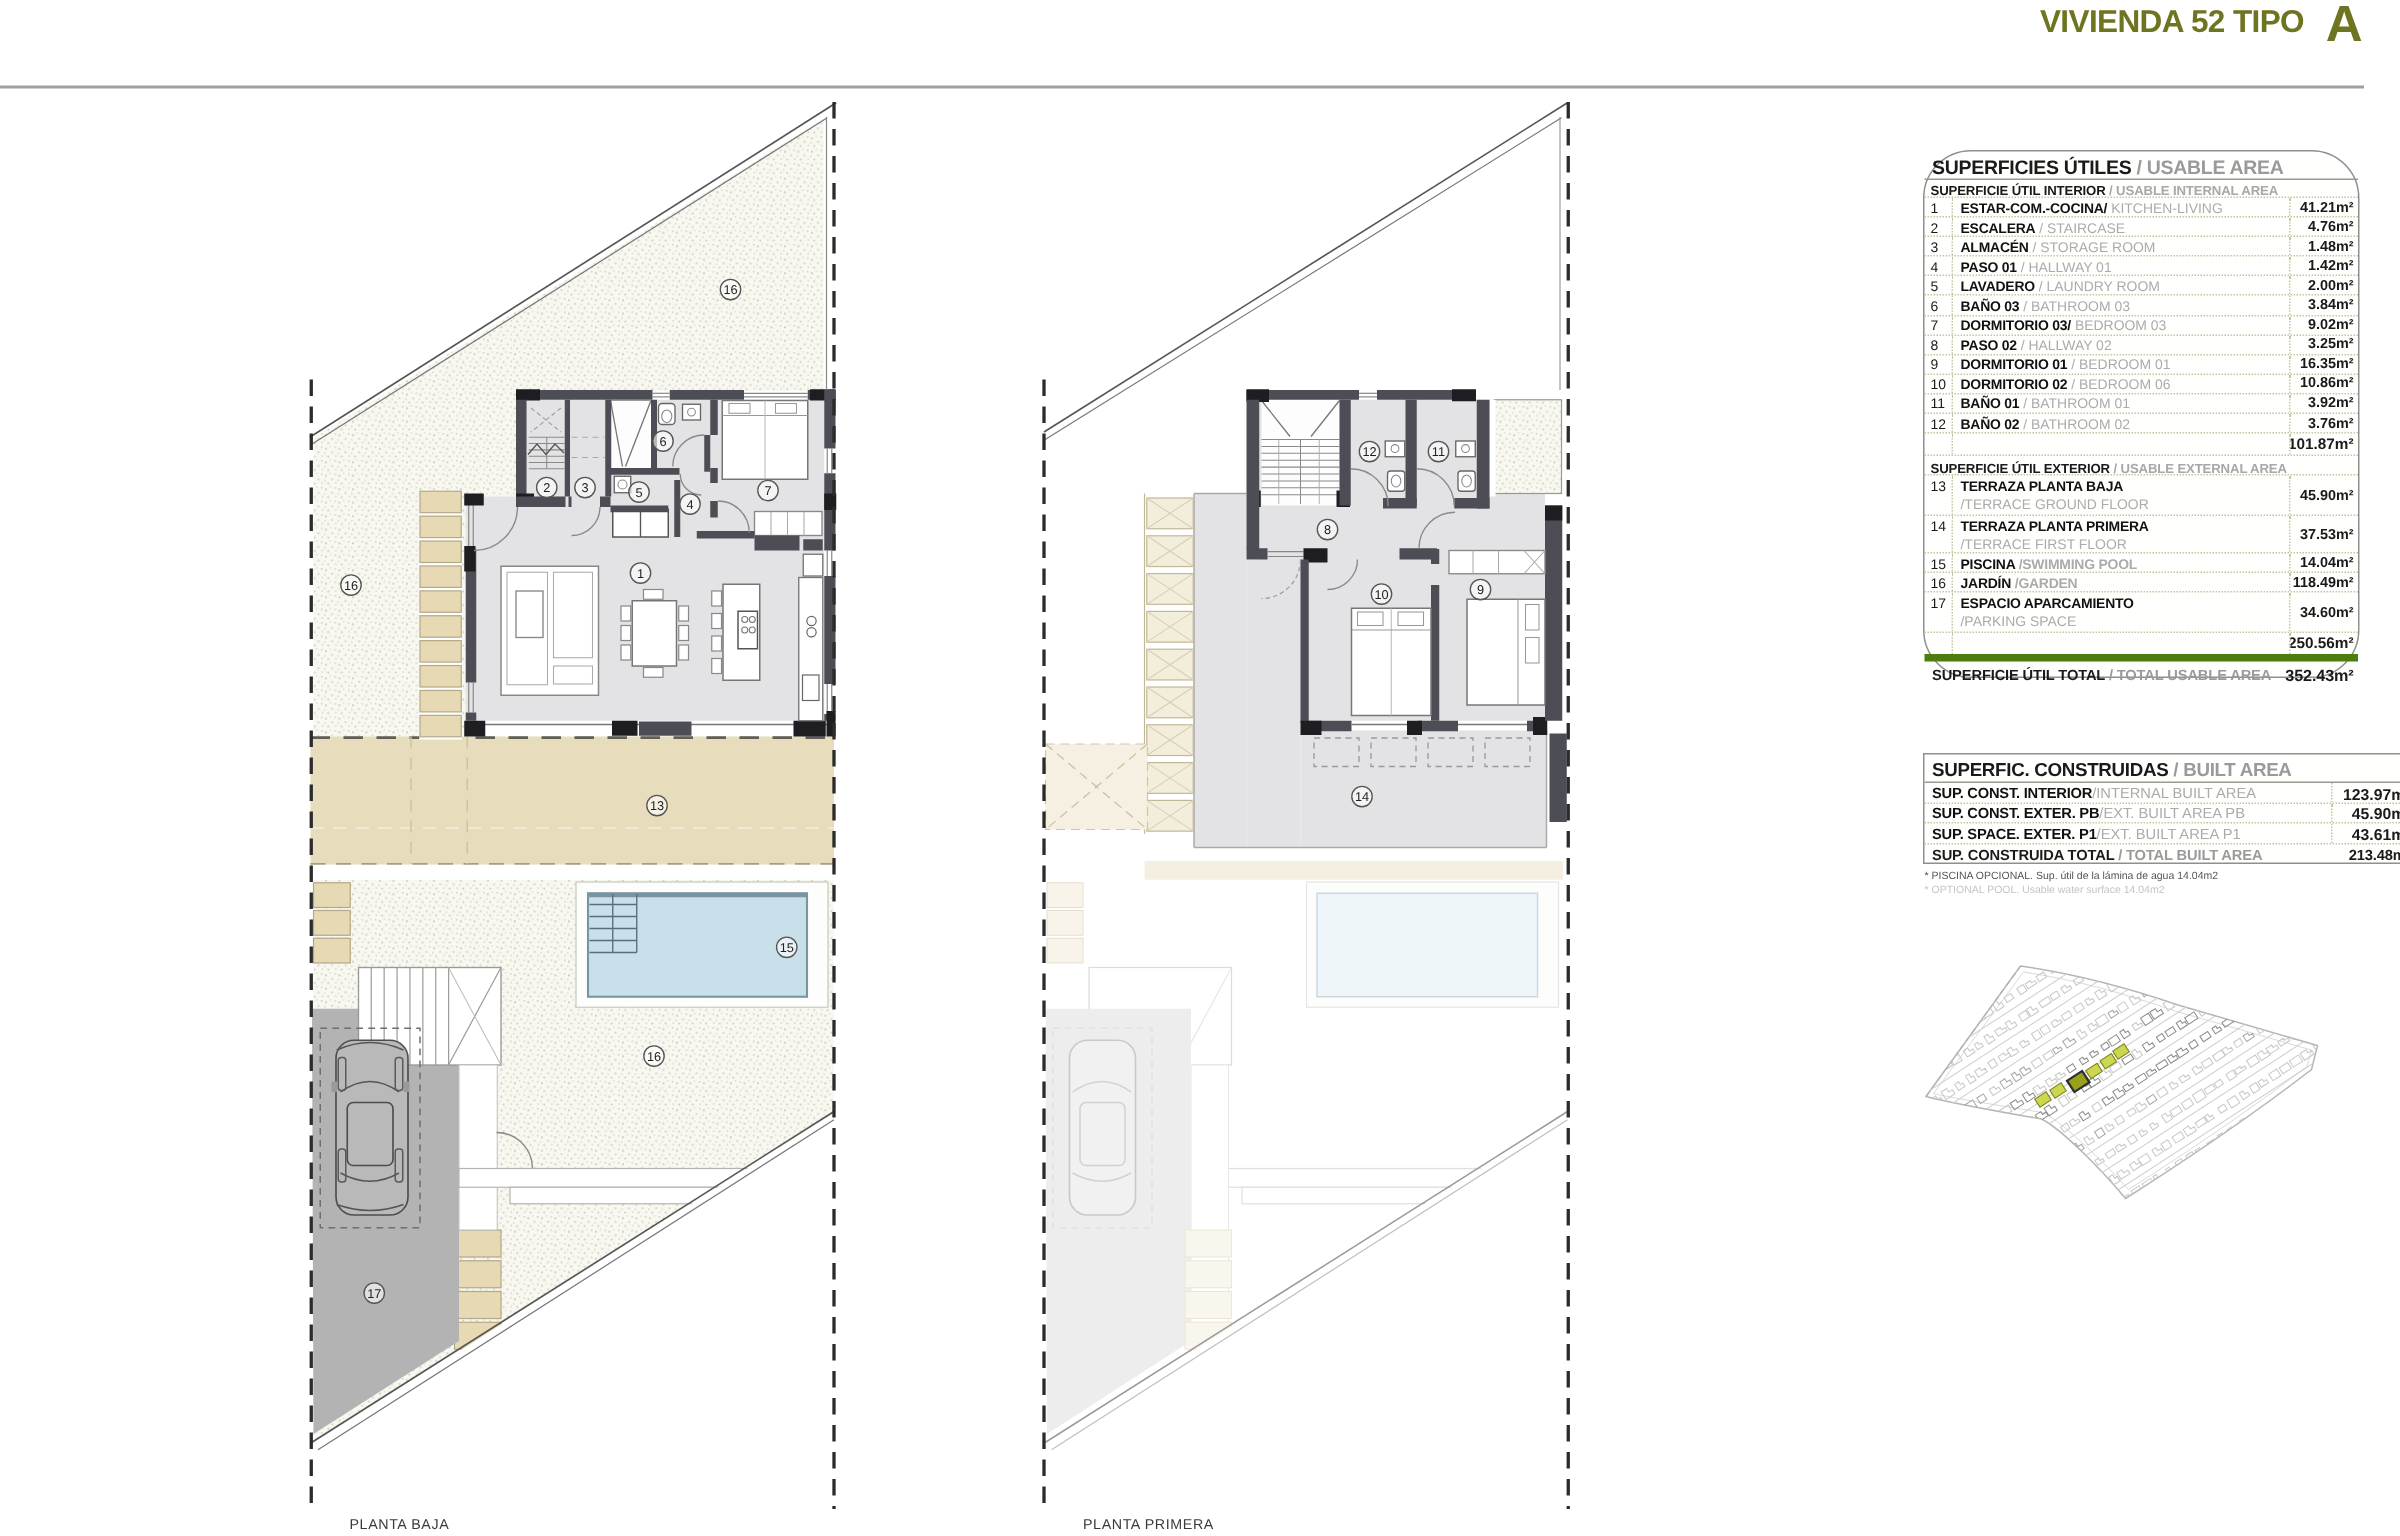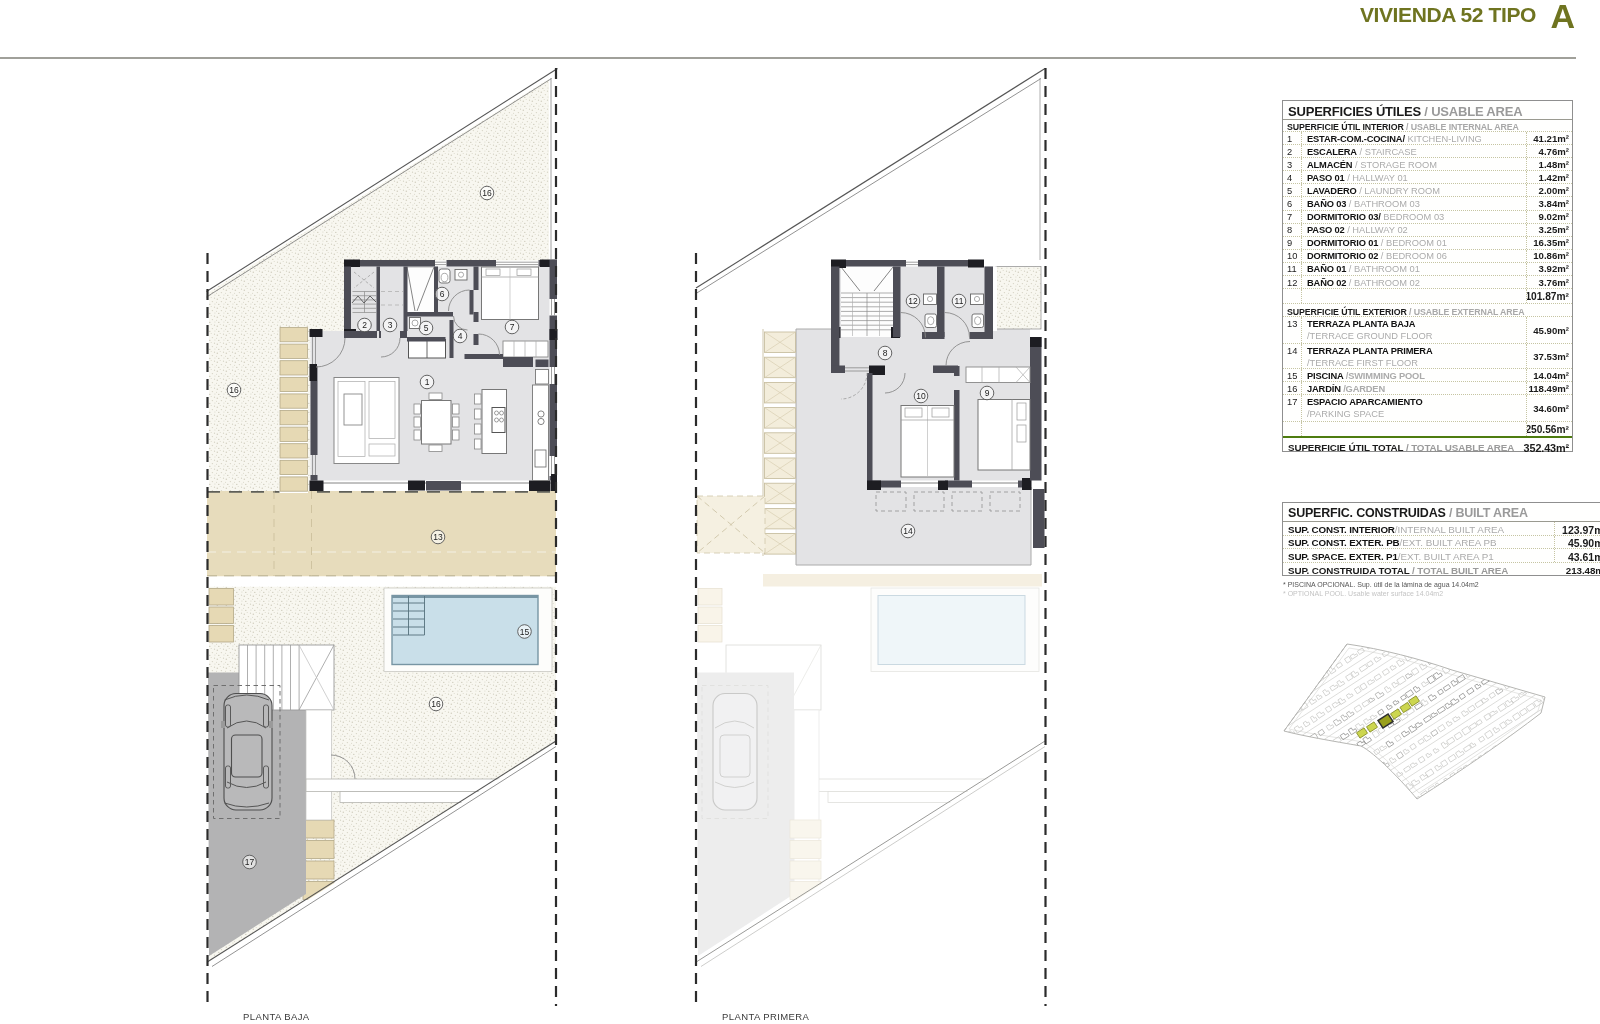--- a/index.html
+++ b/index.html
@@ -19,21 +19,21 @@
 .tr{display:flex;height:13.1px;border-bottom:1px dotted #c6c5a2;overflow:hidden;}
 .tr.sub{border-bottom:none;height:14px;gap:24px;}
 .td{overflow:hidden;white-space:nowrap;}
 .n{width:19px;border-right:1px dotted #c6c5a2;padding:1.5px 0 0 4px;}
 .nm{flex:1;padding:1.5px 0 0 5px;}
 .nm2{line-height:11.5px;padding-top:2px;}
 .es{color:#111;font-weight:bold;letter-spacing:-0.15px;}
 .en{color:#ababab;}
 .v{width:46px;border-left:1px dotted #c6c5a2;display:flex;align-items:center;justify-content:flex-end;padding-right:3px;font-weight:bold;font-size:9.6px;}
 .v.st{font-size:10.2px;}
-.tot{display:flex;border-top:2px solid #4d7c0f;height:19px;font-weight:bold;font-size:9.8px;letter-spacing:-0.1px;padding:4px 0 0 5px;white-space:nowrap;}
+.tot{display:flex;border-top:5px solid #4d7c0f;height:19px;font-weight:bold;font-size:9.8px;letter-spacing:-0.1px;padding:4px 0 0 5px;white-space:nowrap;}
 .totl{flex:1;}
 .totv{width:60px;text-align:right;padding-right:3px;font-size:10.8px;}
 .tr2{display:flex;height:13.5px;border-bottom:1px dotted #c6c5a2;overflow:hidden;font-size:9.8px;}
 .nm2b{flex:1;padding:1.5px 0 0 5px;}
 .es2{color:#111;font-weight:bold;letter-spacing:-0.15px;}
 .en2{color:#ababab;}
 .v2{width:56px;border-left:1px dotted #c6c5a2;text-align:right;padding:1.5px 3px 0 0;font-weight:bold;font-size:10.5px;}
 .tot2{display:flex;height:14px;font-weight:bold;font-size:9.8px;letter-spacing:-0.1px;padding:2.5px 0 0 5px;white-space:nowrap;justify-content:space-between;}
 .totl2{flex:1;}
 .totv2{width:62px;text-align:right;padding-right:3px;}
@@ -1767,23 +1767,23 @@
           <rect x="-4.5" y="-3.2" width="9" height="6.4" fill="#ccd64f" stroke="#7b8222" stroke-width="0.7"></rect>
         </g>
 <g transform="translate(1385.5,721) rotate(-33)">
           <rect x="-6" y="-4.5" width="12" height="9" fill="#99a01c" stroke="#2f2f2f" stroke-width="1.5"></rect>
         </g>
 </g>
 </svg>
 <div id="title">VIVIENDA 52 TIPO</div>
 <div id="titleA">A</div>
 <div id="hr"></div>
-<div class="lbl" style="left:243px;top:1011px;">PLANTA BAJA</div>
+<div class="lbl" style="left:233px;top:1011px;">PLANTA BAJA</div>
 <div class="lbl" style="left:722px;top:1011px;">PLANTA PRIMERA</div>
-<div class="tbl" style="left:1282px;top:100px;width:291px;height:352px;">
+<div class="tbl" style="left:1282px;top:100px;width:291px;height:352px;border-radius:32px;">
 <div class="th1">SUPERFICIES ÚTILES <span class="g">/ USABLE AREA</span></div>
 <div class="th2">SUPERFICIE ÚTIL INTERIOR <span class="g2">/ USABLE INTERNAL AREA</span></div>
 <div class="tr">
         <div class="td n">1</div>
         <div class="td nm"><span class="es">ESTAR-COM.-COCINA/</span> <span class="en">KITCHEN-LIVING</span></div>
         <div class="td v">41.21m²</div>
       </div>
 <div class="tr">
         <div class="td n">2</div>
         <div class="td nm"><span class="es">ESCALERA</span> <span class="en">/ STAIRCASE</span></div>

